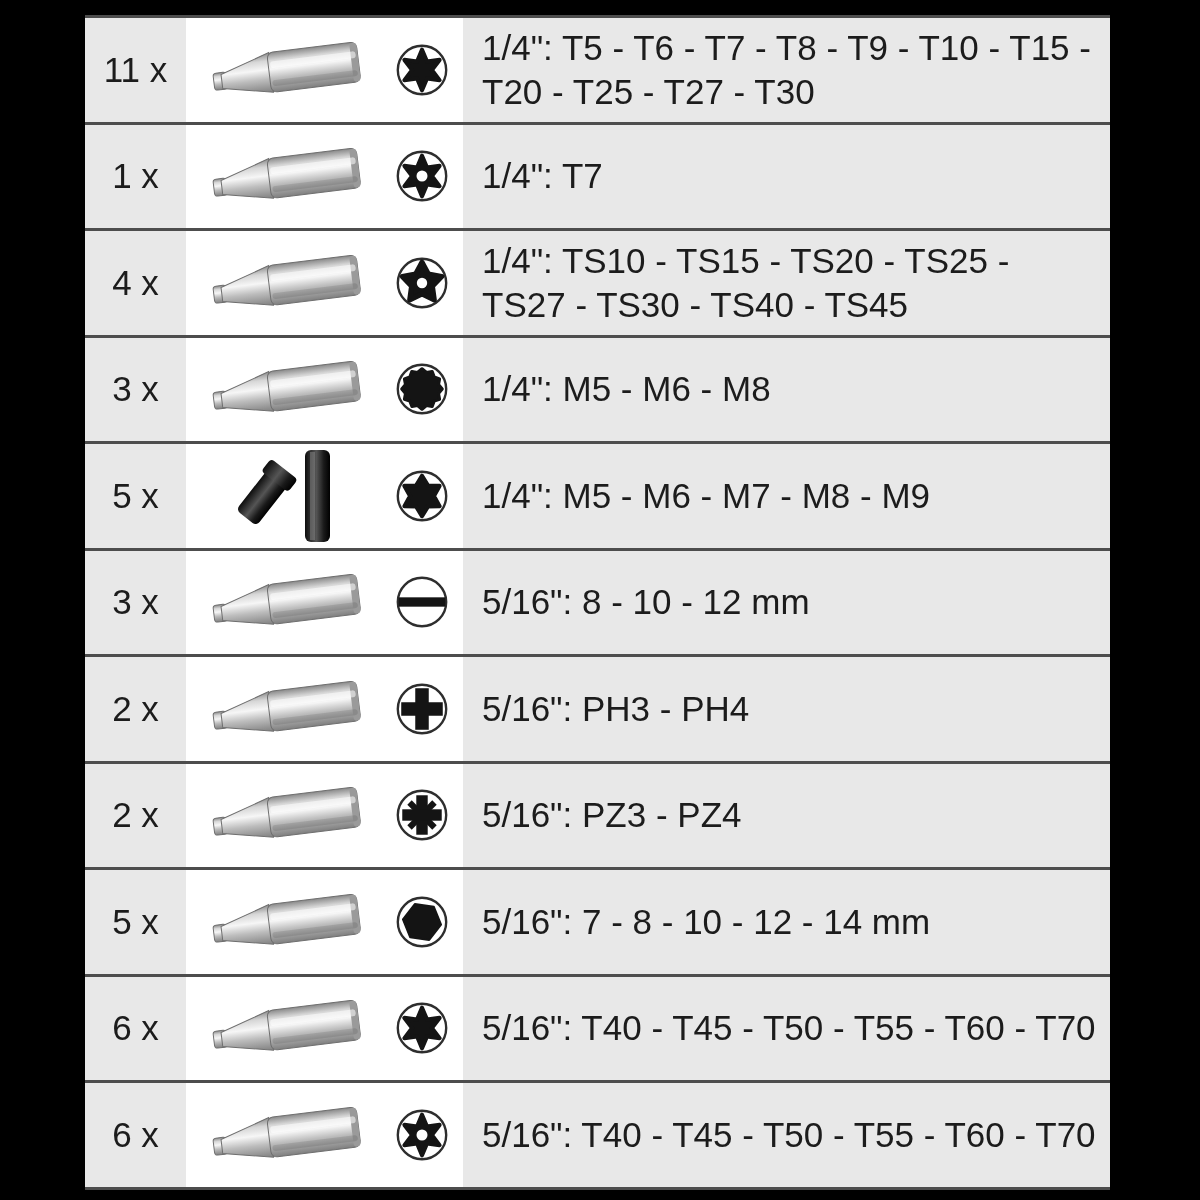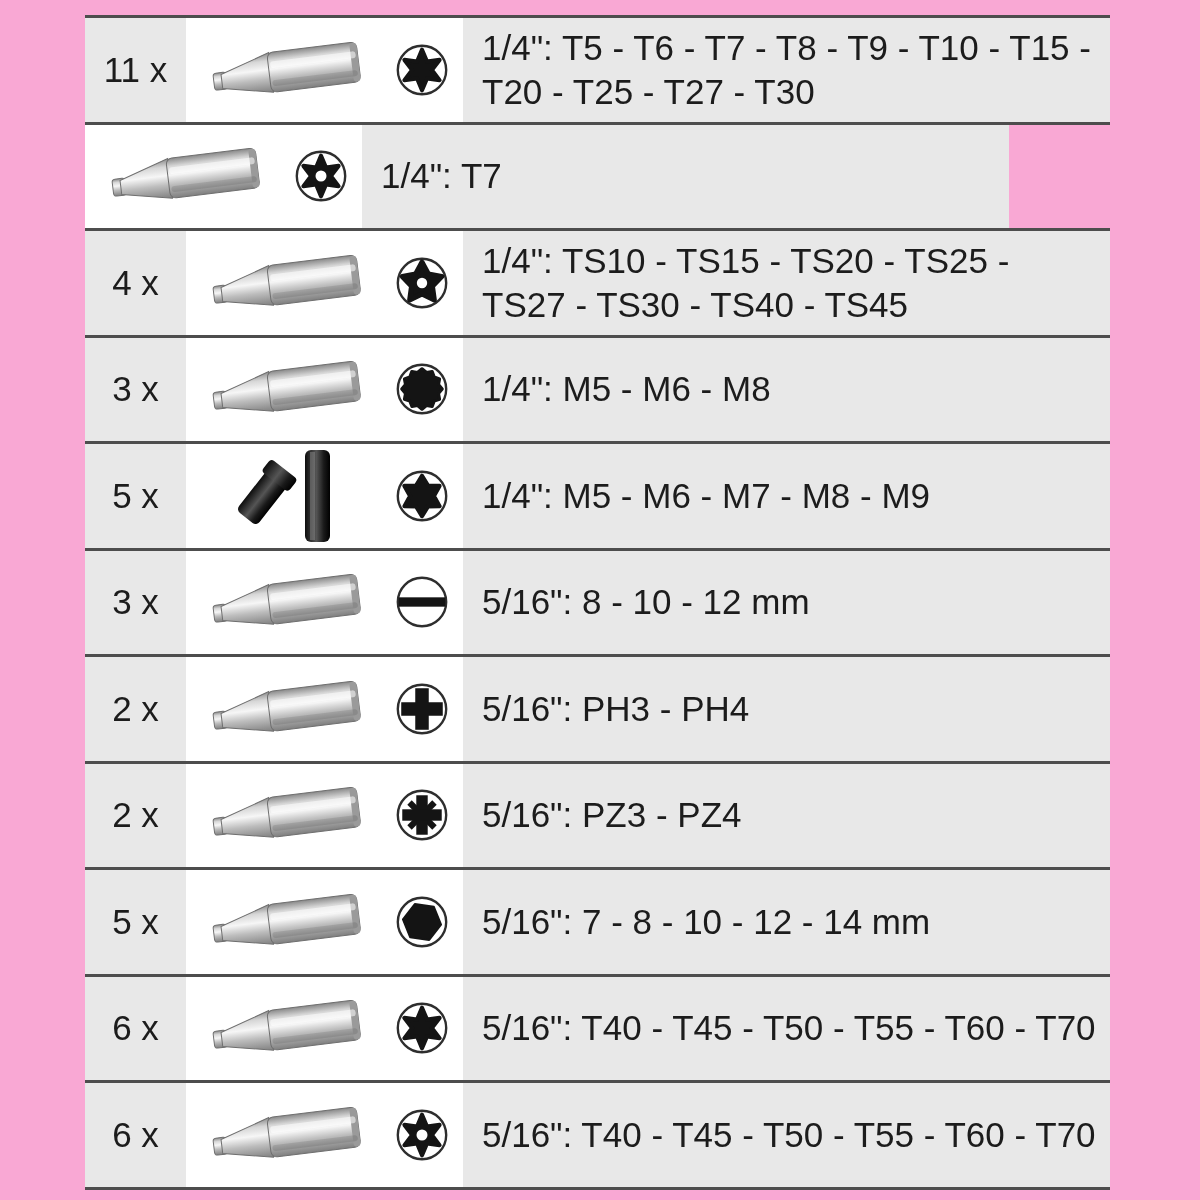--- a/index.html
+++ b/index.html
@@ -1,17 +1,17 @@
 <!DOCTYPE html>
 <html style="--gray: #e8e8e8; --sep: #4d4d4d; --txt: #1c1c1c;"><head>
 <meta charset="utf-8">
 <style>
   html,body{margin:0;padding:0;background:#fff;}
   body{width:1200px;height:1200px;font-family:"Liberation Sans",sans-serif;}
-  .sheet{position:relative;width:1200px;height:1200px;background:#f9a8d4;overflow:hidden;}
+  .sheet{position:relative;width:1200px;height:1200px;background:#000000;overflow:hidden;}
   .spec-table{position:absolute;left:85px;top:15px;width:1025px;border-bottom:3px solid var(--sep,#4d4d4d);}
   .row{display:flex;height:106.5px;box-sizing:border-box;border-top:3px solid var(--sep,#4d4d4d);}
   .cell{height:100%;box-sizing:border-box;}
   .qty{width:101px;background:var(--gray,#e8e8e8);display:flex;align-items:center;justify-content:center;
        font-size:35px;color:var(--txt,#1c1c1c);}
   .mid{width:277px;background:#fff;display:flex;align-items:center;}
   .bit{flex:1 1 auto;display:flex;align-items:center;justify-content:center;height:100%;}
   .bit svg{width:160px;height:96px;display:block;}
   .icon{flex:0 0 auto;width:54px;height:54px;margin-right:14px;}
   .icon svg{width:54px;height:54px;display:block;}
@@ -56,20 +56,23 @@
             </svg>
           </div>
     </div>
     <div class="cell desc">
       <span>1/4": T5 - T6 - T7 - T8 - T9 - T10 - T15 -
 T20 - T25 - T27 - T30</span>
     </div>
   </div>
 
   <div class="row">
+    <div class="cell qty">
+      <span>1 x</span>
+    </div>
     <div class="cell mid">
       <div class="bit">
             <svg viewBox="0 0 160 96" xmlns="http://www.w3.org/2000/svg">
     <defs>
                 <linearGradient id="sg1" x1="0" y1="0" x2="0" y2="1">
       <stop offset="0" stop-color="#8a8a8a"></stop>
                   <stop offset="0.2" stop-color="#d7d7d7"></stop>
       <stop offset="0.42" stop-color="#f6f6f6"></stop>
                   <stop offset="0.66" stop-color="#bdbdbd"></stop>
       <stop offset="1" stop-color="#7f7f7f"></stop>

